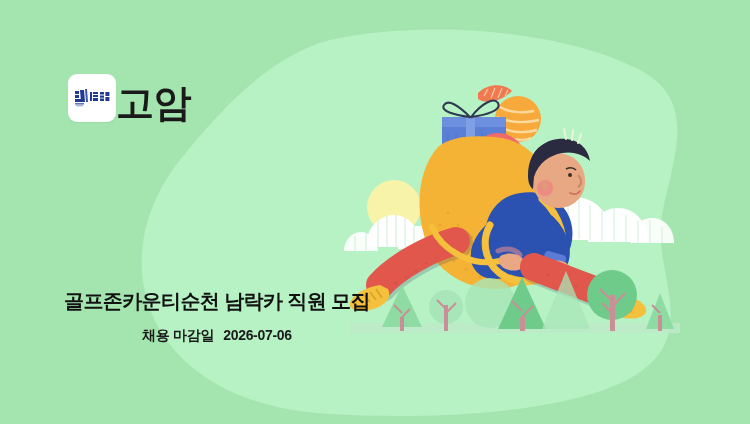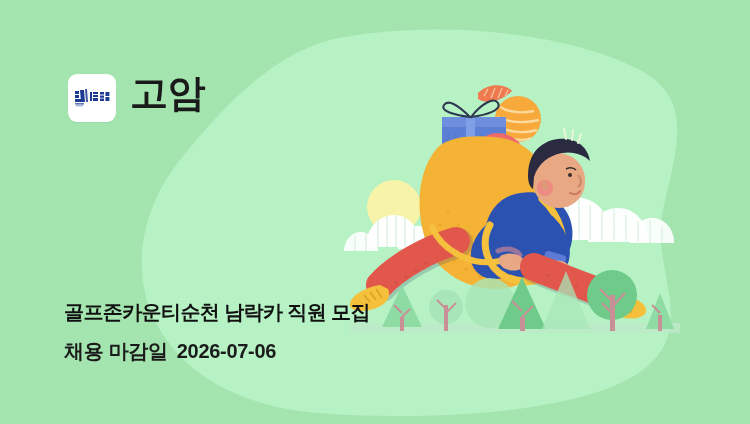--- a/index.html
+++ b/index.html
@@ -28,21 +28,21 @@
     position:absolute;
     left:330px; top:55px;
     width:370px; height:290px;
     pointer-events:none;
   }
 
   
   #brand-row {
     position:absolute;
     left:68px; top:74px;
-    display:flex; align-items:flex-start; gap:14px;
+    display:flex; align-items:flex-end; 
   }
   #logo-box {
     width:48px; height:48px;
     background:#ffffff;
     border-radius:9px;
     display:flex; align-items:center; justify-content:center;
     box-shadow:0 1px 2px rgba(0,0,0,.06);
     flex:0 0 auto;
   }
   #logo-box svg { display:block; }
@@ -51,38 +51,39 @@
     font-weight:bold;
     color:#1a1a1a;
     letter-spacing:-0.5px;
     line-height:1;
     white-space:nowrap;
   }
 
   
   #text-block {
     position:absolute;
-    left:64px; top:300px;
+    left:64px; top:289px;
   }
   #job-title {
     font-size:20px;
     font-weight:bold;
     color:#111111;
     letter-spacing:-0.6px;
     line-height:1.25;
     white-space:nowrap;
   }
   #deadline-row {
     margin-top:13px;
     display:flex; align-items:baseline; gap:9px;
-    font-size:20px;
+    font-size:14px;
     font-weight:bold;
     color:#1b1b1b;
     letter-spacing:-0.3px;
     white-space:nowrap;
+    justify-content:center;
   }
 </style>
 </head>
 <body>
 
 <div id="card">
 
   <svg id="blob" viewBox="0 0 750 424" preserveAspectRatio="none">
     <path d="M330 40 C 420 20, 560 28, 640 70 C 700 102, 672 160, 662 215
              C 652 272, 700 330, 640 372 C 580 414, 430 420, 330 414

